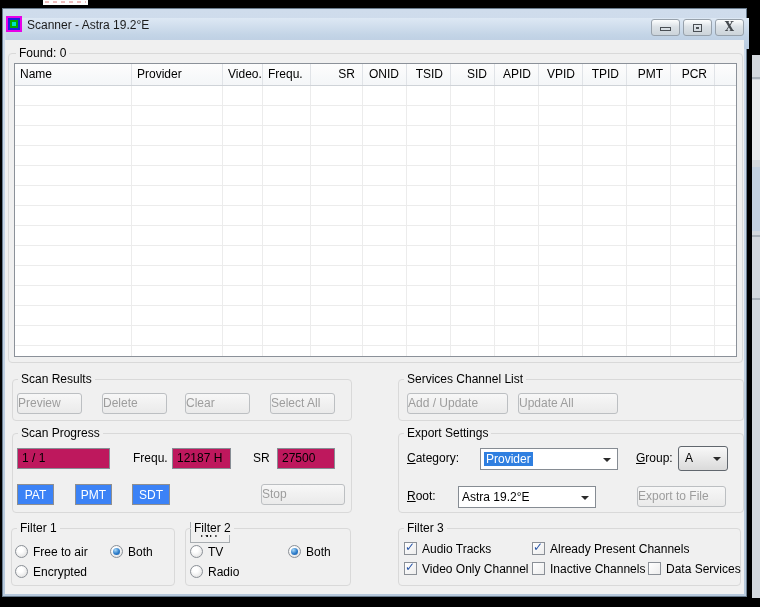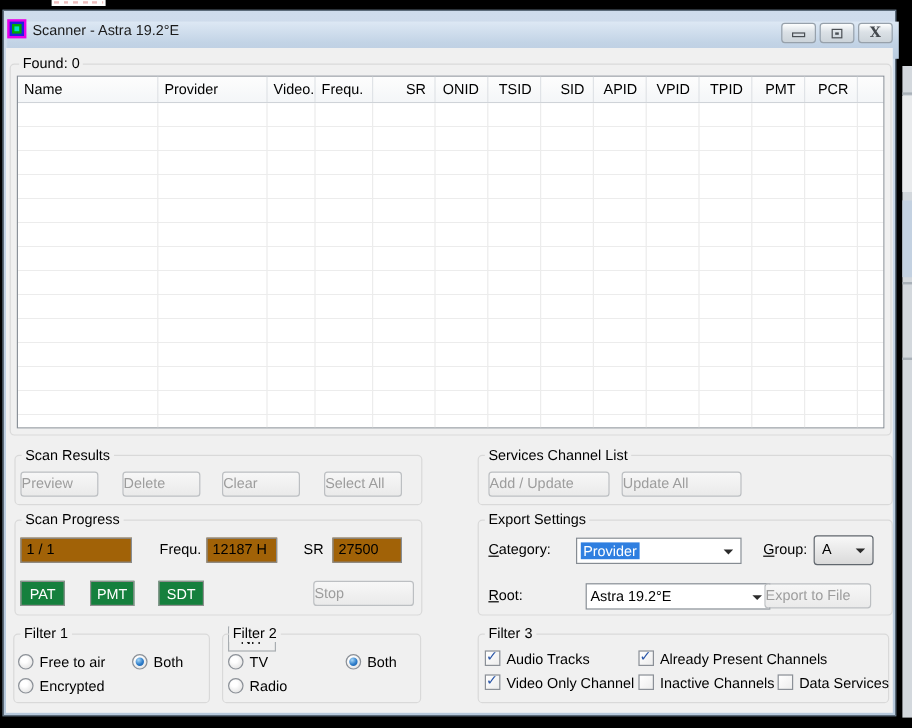--- a/index.html
+++ b/index.html
@@ -40,23 +40,23 @@
   .tbody{flex:1;display:flex;
          background:repeating-linear-gradient(to bottom,#fff 0 19px,#ececec 19px 20px);}
   .tc{height:100%;border-right:1px solid #ececec;}
   .c0{width:117px}.c1{width:91px}.c2{width:40px}.c3{width:48px}.c4{width:52px}
   .c5,.c6,.c7,.c8,.c9,.c10,.c11,.c12{width:44px}
   .c13{flex:1;border-right:none;}
 
   
   .btn{position:absolute;height:21px;border:1px solid #bcbfc2;border-radius:3px;
        background:linear-gradient(#f7f7f7,#eaeaea);color:#9d9d9d;text-align:left;line-height:19px;white-space:nowrap;}
-  .field{position:absolute;height:21px;background:#a16207;border:1px solid #878d94;line-height:19px;padding:0 4px;white-space:pre;}
+  .field{position:absolute;height:21px;background:#be185d;border:1px solid #878d94;line-height:19px;padding:0 4px;white-space:pre;}
   .ind{position:absolute;height:21px;text-align:center;line-height:20px;}
-  .ind-red{background:#15803d;border:1px solid #8f8f8f;color:#fff;}
+  .ind-red{background:#3b82f6;border:1px solid #8f8f8f;color:#fff;}
   .ind-plain{background:#f0f0f0;border:1px solid #a8adb1;color:#000;margin-top:38px;}
   .lbl{position:absolute;height:15px;line-height:15px;white-space:nowrap;}
   .u{text-decoration:underline;}
   .combo{position:absolute;height:22px;background:#fff;border:1px solid #868c93;}
   .combo .txt{position:absolute;left:3px;top:2px;height:17px;line-height:17px;white-space:nowrap;}
   .combo .sel{background:#2f7fe0;color:#fff;padding:0 2px;}
   .gcombo{position:absolute;border:1px solid #61676e;border-radius:3px;
           background:linear-gradient(#f8f8f8,#dadada);}
   .gcombo .txt{position:absolute;left:6px;top:3px;height:17px;line-height:17px;}
   .arrow{position:absolute;right:6px;top:9px;width:0;height:0;
@@ -195,21 +195,21 @@
       <div class="arrow"></div>
     </div>
 
     <div class="lbl" style="left:631px;top:411px"><span class="u">G</span><span>roup:</span></div>
     <div class="gcombo" style="left:673px;top:406px;width:50px;height:25px">
       <div class="txt">A</div>
       <div class="arrow"></div>
     </div>
 
     <div class="lbl" style="left:402px;top:449px"><span class="u">R</span><span>oot:</span></div>
-    <div class="combo" style="left:483px;top:446px;width:154px">
+    <div class="combo" style="left:453px;top:446px;width:138px">
       <div class="txt">Astra 19.2°E</div>
       <div class="arrow"></div>
     </div>
     <div class="btn" style="left:632px;top:446px;width:89px">Export to File</div>
 
     <div class="groupbox" style="left:6px;top:488px;width:164px;height:58px"></div>
     <div class="gcaption" style="left:12px;top:481px">Filter 1</div>
     <div class="radio" style="left:10px;top:505px"></div>
     <div class="lbl" style="left:28px;top:505px">Free to air</div>
     <div class="radio on" style="left:105px;top:505px"></div>

